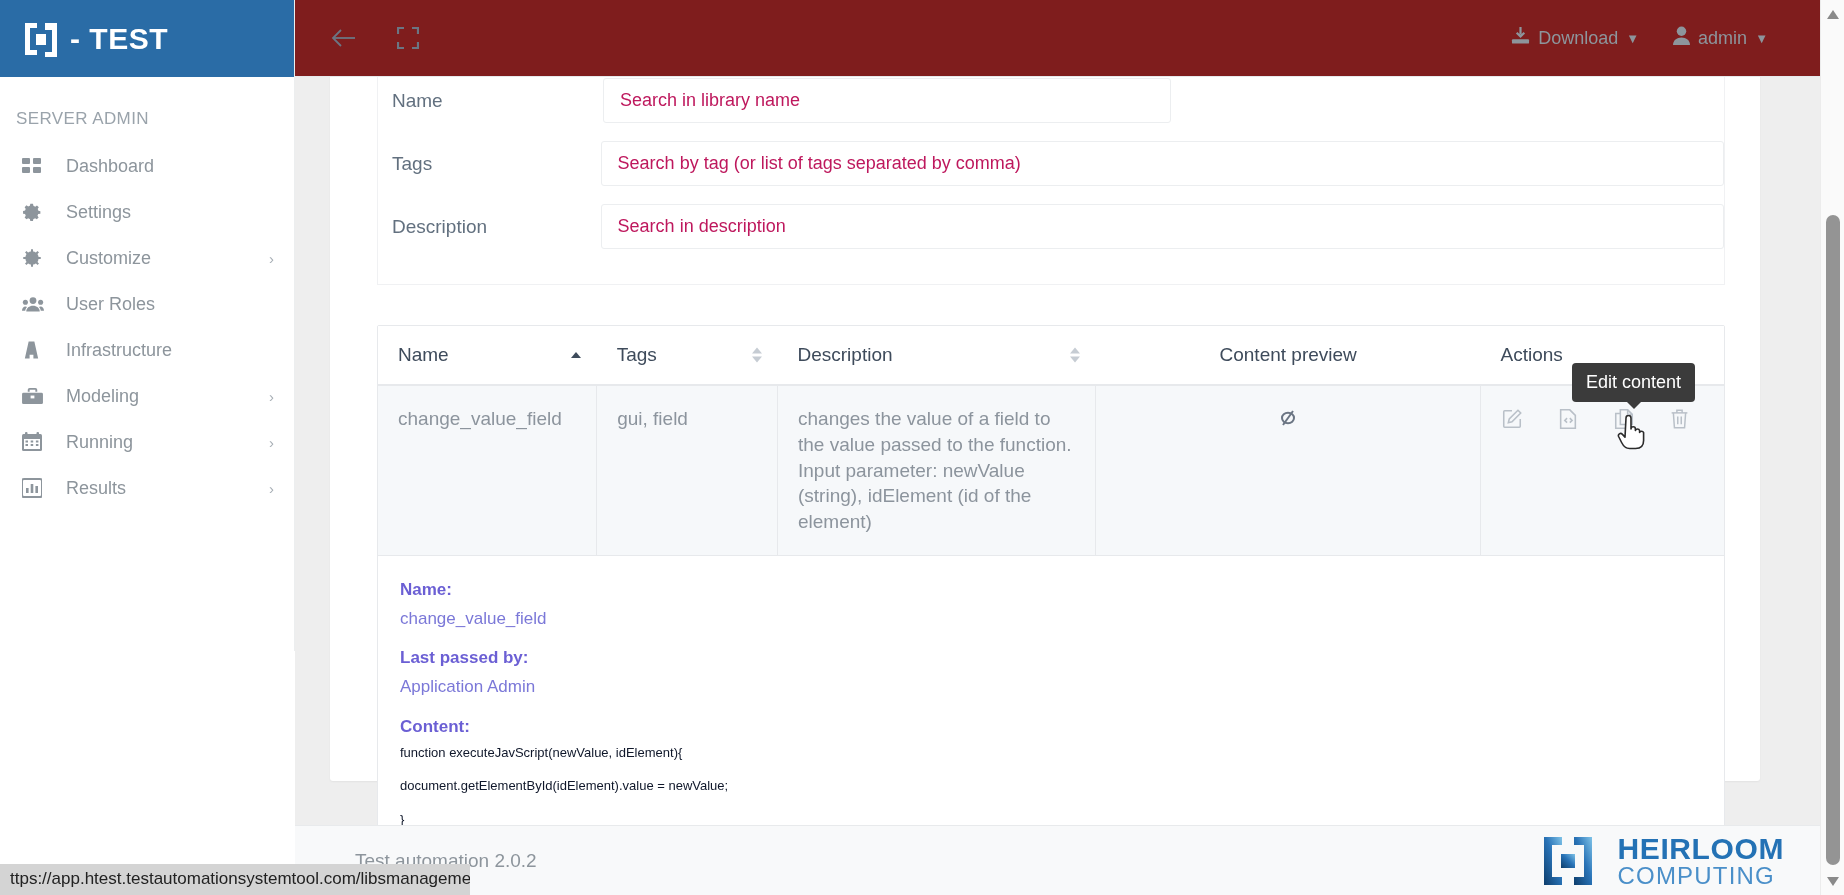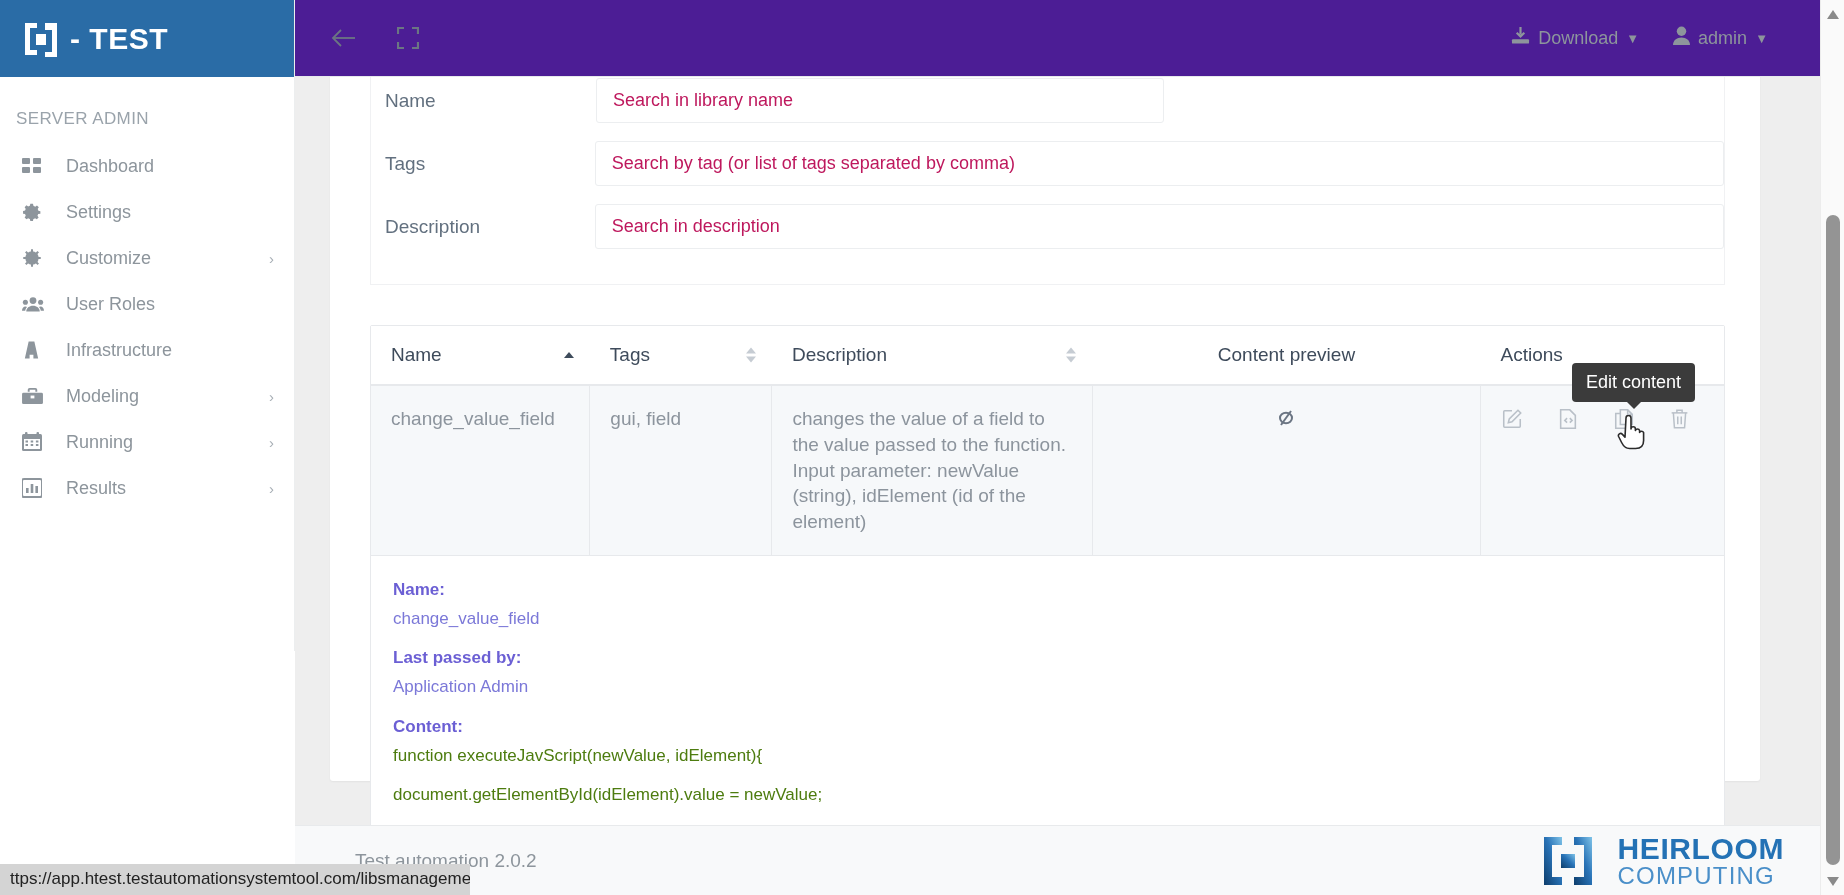--- a/index.html
+++ b/index.html
@@ -66,21 +66,21 @@
     color: #a7aeb5;
     font-size: 15px;
     line-height: 1;
     flex: 0 0 auto;
   }
 
   
   .topbar {
     position: absolute; left: 295px; top: 0;
     width: 1525px; height: 77px;
-    background: #4c1d95;
+    background: #7f1d1d;
     border-bottom: 1px solid #e6e9ec;
     display: flex; align-items: center;
     z-index: 4;
   }
   .topbar-left { display: flex; align-items: center; gap: 22px; padding-left: 28px; }
   .tb-icon-btn {
     width: 42px; height: 42px;
     display: flex; align-items: center; justify-content: center;
     color: #6b7583;
     cursor: pointer;
@@ -105,21 +105,21 @@
     background: #eeeeee;
     overflow: hidden;
   }
   .panel {
     position: absolute;
     left: 35px; top: -12px;
     width: 1430px;
     background: #ffffff;
     border-radius: 3px;
     box-shadow: 0 1px 2px rgba(0,0,0,0.05);
-    padding: 0 0 26px 5px;
+    padding: 0 0 26px 12px;
     height: 716px;
   }
 
   
   .filter-box {
     margin: 0 35px;
     border: 1px solid #f0f1f3;
     border-top: none;
     padding: 4px 0 26px 0;
   }
@@ -245,22 +245,22 @@
     font-size: 17px;
     font-weight: bold;
     margin-bottom: 6px;
   }
   .detail .d-value {
     color: #7b78d8;
     font-size: 17px;
     margin-bottom: 16px;
   }
   .detail .d-code {
-    color: #4d7c0f;
-    font-size: 17px;
+    color: #0f172a;
+    font-size: 13px;
     margin-bottom: 16px;
   }
 
   
   .footer {
     position: absolute; left: 295px; bottom: 0;
     width: 1525px; height: 70px;
     background: #f8f9fa;
     border-top: 1px solid #e8eaec;
     display: flex; align-items: center;

